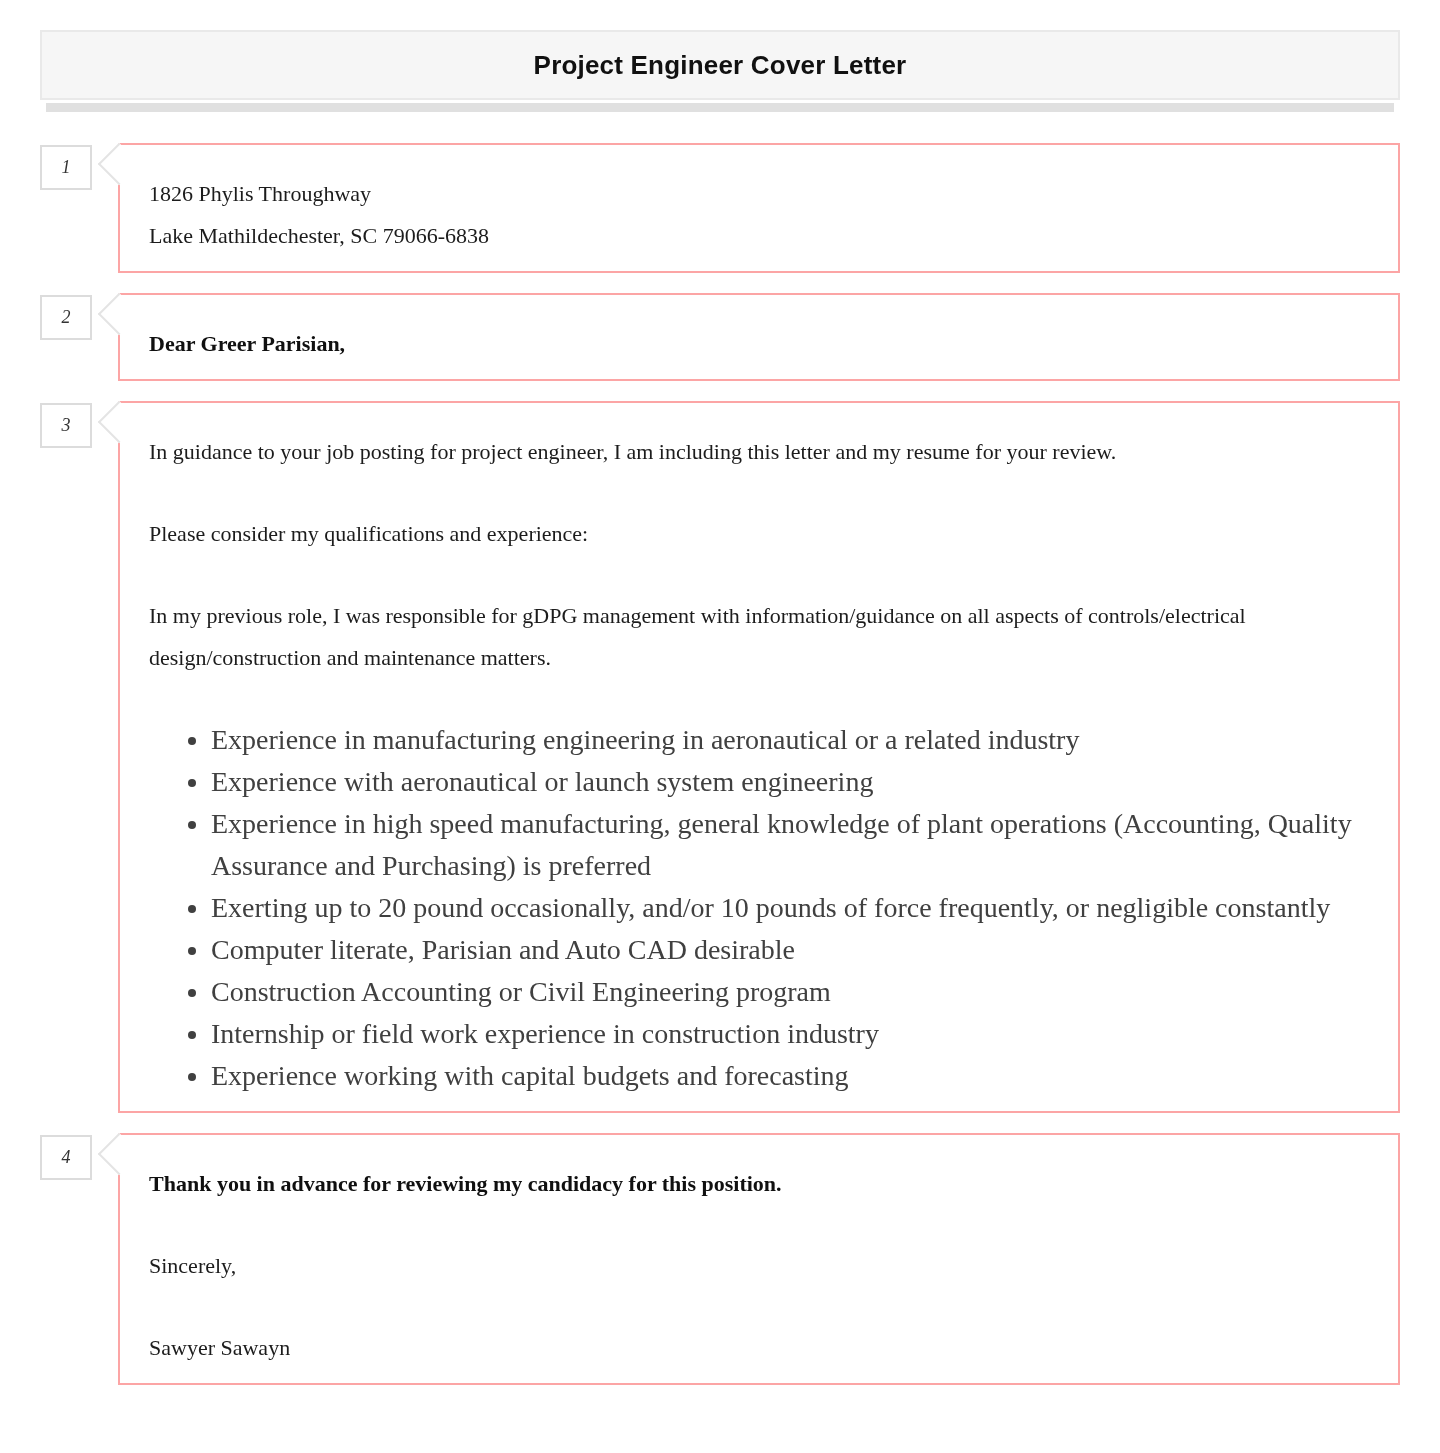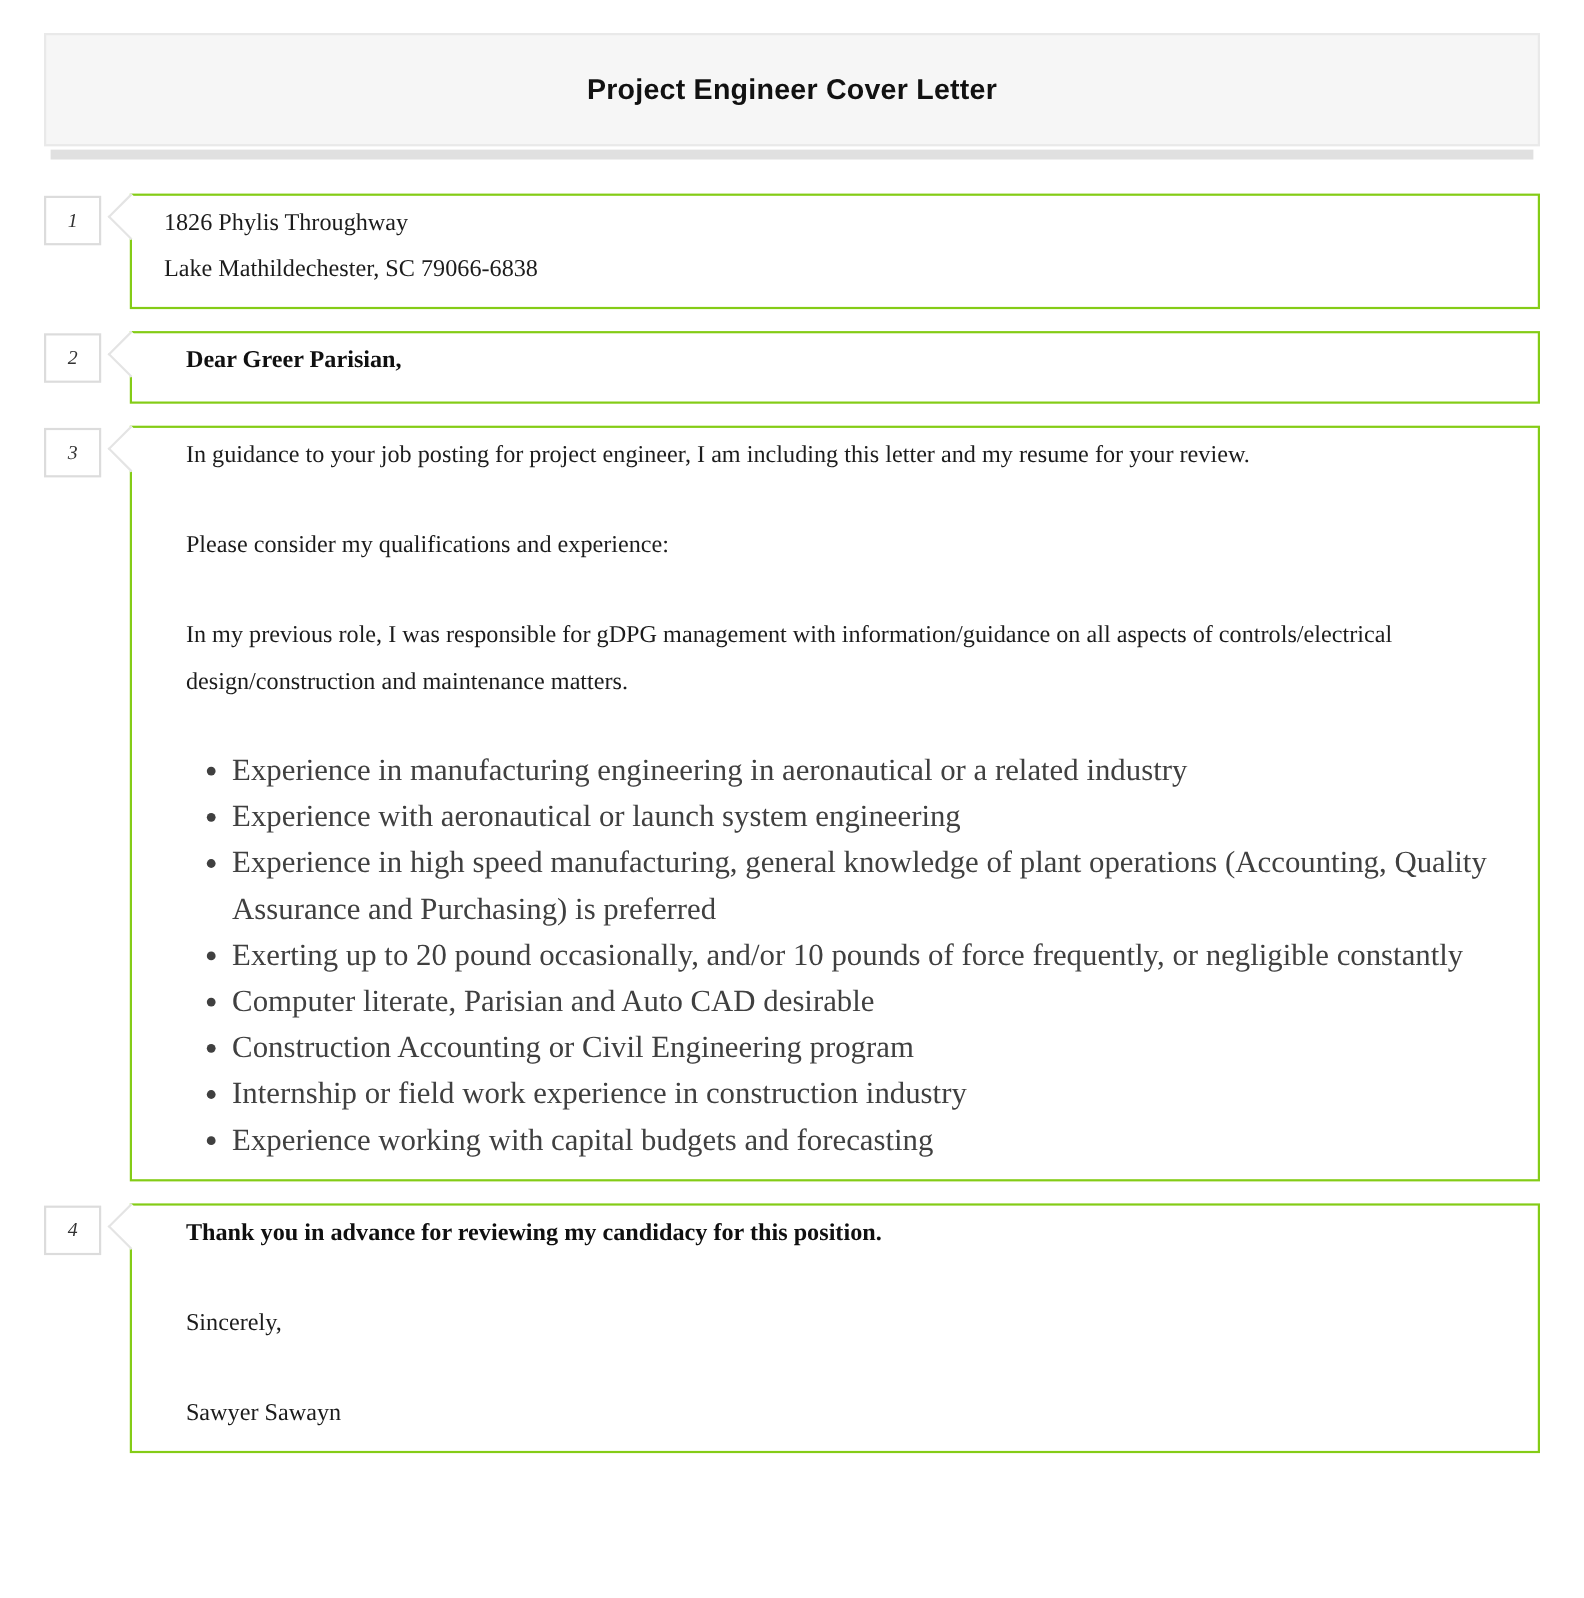--- a/index.html
+++ b/index.html
@@ -8,21 +8,21 @@
     width: 1440px;
     min-height: 1453px;
     margin: 0 auto;
     font-family: "Liberation Serif", serif;
     color: #1c1c1c;
   }
 
   
   .header-wrap { margin: 30px 40px 0 40px; }
   .header {
-    height: 103px;
+    height: 70px;
     background: #f6f6f6;
     border: 2px solid #e9e9e9;
     display: flex;
     align-items: center;
     justify-content: center;
   }
   .header h1 {
     font-family: "Liberation Sans", sans-serif;
     font-size: 26px;
     font-weight: 700;
@@ -53,23 +53,23 @@
     align-items: center;
     justify-content: center;
     font-family: "Liberation Serif", serif;
     font-style: italic;
     font-size: 18px;
     color: #333333;
   }
   .bubble {
     flex: 1;
     margin-left: 26px;
-    border: 2px solid #84cc16;
+    border: 2px solid #fca5a5;
     background: #ffffff;
-    padding: 3px 30px 14px 29px;
+    padding: 28px 30px 14px 29px;
     position: relative;
     min-height: 66px;
   }
   
   .bubble::before {
     content: "";
     position: absolute;
     left: -16px;
     top: 4px;
     width: 28px;
@@ -78,21 +78,20 @@
     border-left: 2px solid #e4e4e4;
     border-bottom: 2px solid #e4e4e4;
     transform: rotate(45deg);
   }
 
   .bubble p {
     font-size: 22px;
     line-height: 42px;
     margin-top: 40px;
     color: #1c1c1c;
-    margin-left: 20px;
   }
   .bubble p:first-child { margin-top: 0; }
   .bubble p.bold { font-weight: 700; color: #101010; }
 
   .bubble .addr-line {
     font-size: 22px;
     line-height: 42px;
   }
 
   .bubble ul {

